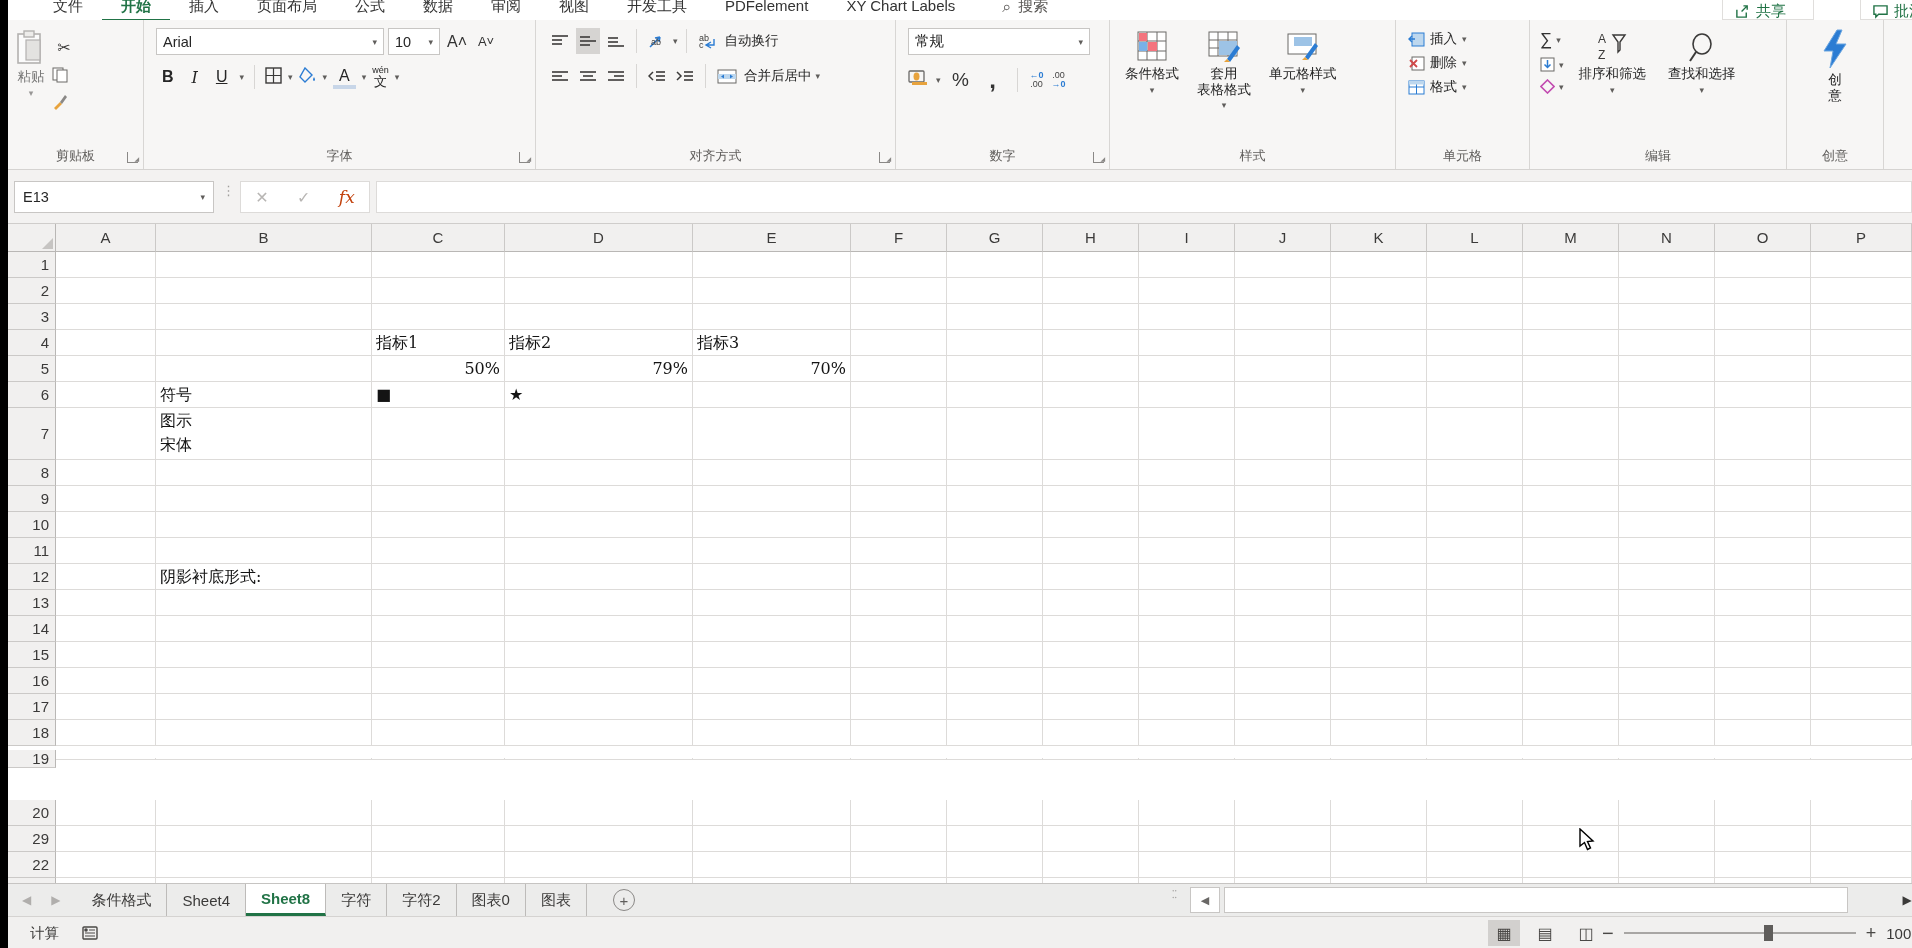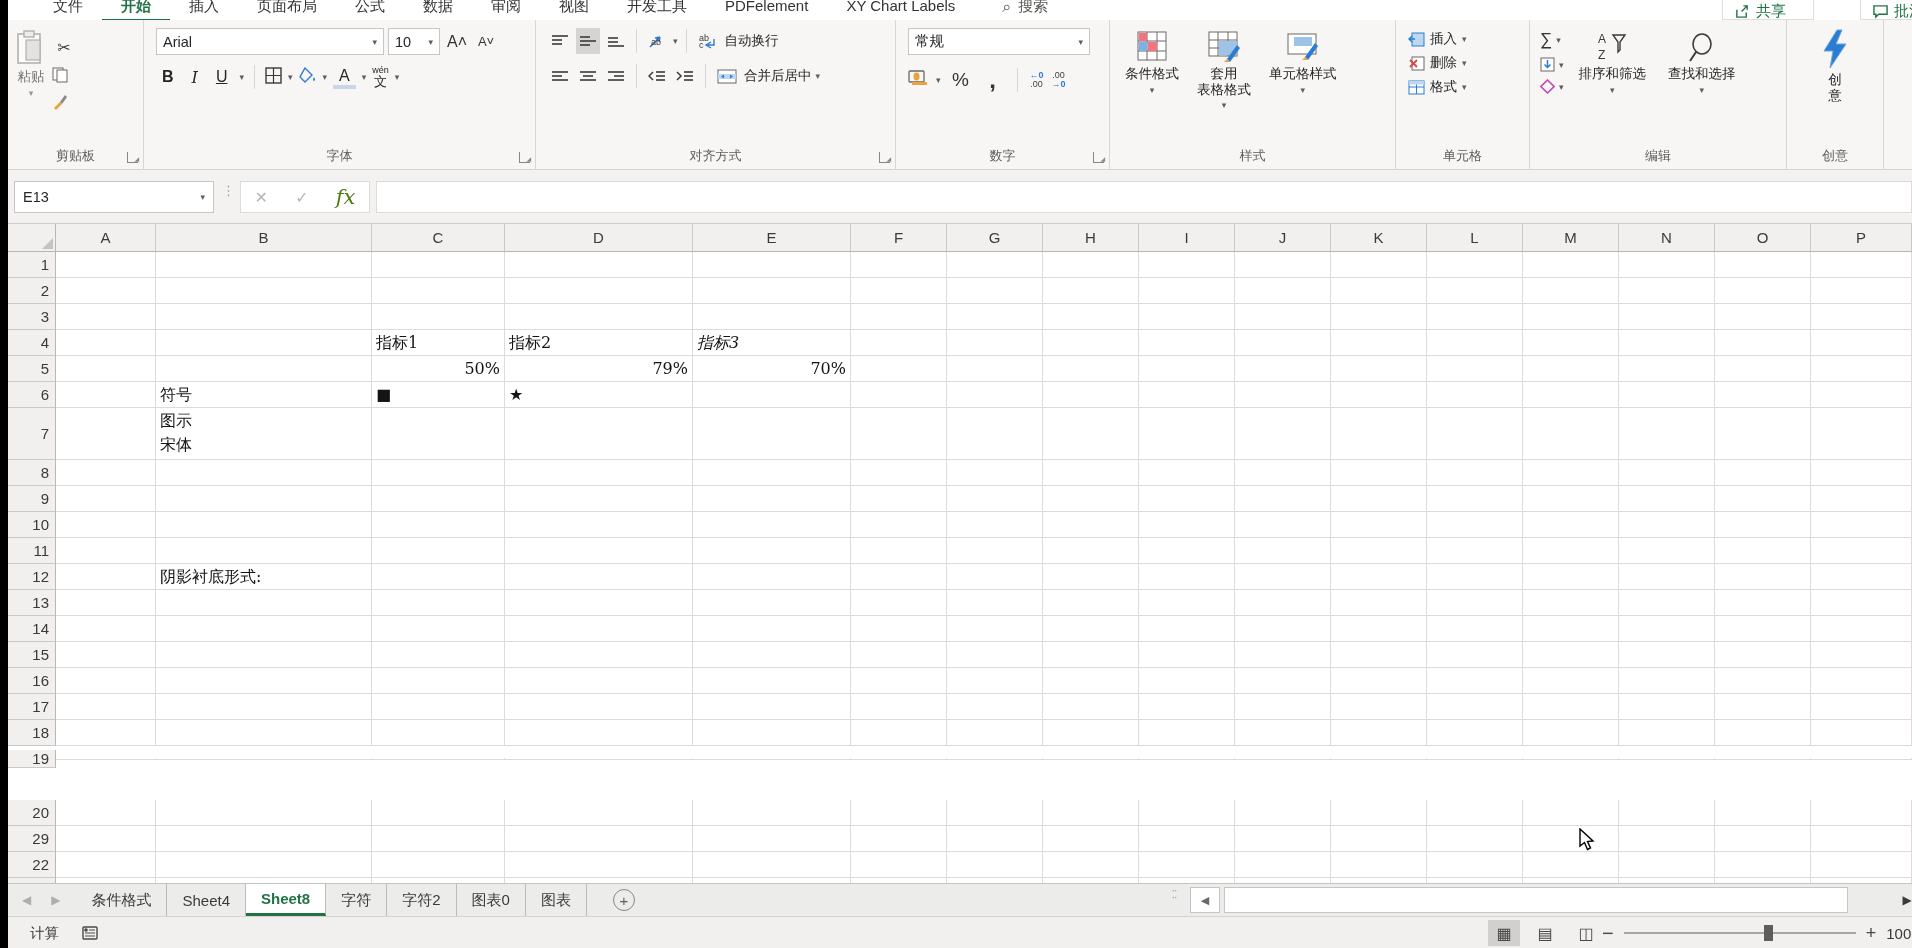--- a/index.html
+++ b/index.html
@@ -69,21 +69,21 @@
 
   
   .fbar { position:absolute; left:8px; top:170px; right:0; height:54px; background:#f3f2f1; border-bottom:1px solid #cfcdcb; z-index:20; }
   .namebox { position:absolute; left:6px; top:11px; width:200px; height:32px; background:#fff; border:1px solid #c8c6c4;
              display:flex; align-items:center; font-size:14.5px; color:#262626; padding:0 8px; }
   .fdots { position:absolute; left:214px; top:17px; color:#a09e9c; font-size:13px; letter-spacing:0; line-height:7px; }
   .fbtns { position:absolute; left:232px; top:11px; width:130px; height:32px; background:#fff; border:1px solid #dddbd9;
            display:flex; align-items:center; justify-content:space-around; }
   .fx-x { color:#b8b6b4; font-size:16px; }
   .fx-c { color:#b8b6b4; font-size:16px; }
-  .fx-f { color:#4d7c0f; font-size:21px; font-style:italic; font-family:"DejaVu Serif", serif; }
+  .fx-f { color:#c2410c; font-size:17px; font-style:italic; font-family:"DejaVu Serif", serif; }
   .finput { position:absolute; left:368px; top:11px; right:0; height:32px; background:#fff; border:1px solid #dddbd9;
             font-size:14px; color:#262626; padding:0 8px; line-height:30px; }
 
   
   .grid { position:absolute; left:8px; top:224px; width:1904px; height:659px; overflow:hidden; background:#fff; z-index:10; }
   .gheadrow { display:flex; height:28px; }
   .gcorner { width:48px; height:28px; background:#f1f0ef; border-right:1px solid #b9b7b5; border-bottom:1px solid #b9b7b5; position:relative; flex:0 0 auto; }
   .gcorner:after { content:""; position:absolute; right:2px; bottom:2px; border-left:11px solid transparent; border-bottom:11px solid #c6c4c2; }
   .gcolh { height:28px; background:#f1f0ef; border-right:1px solid #cbc9c7; border-bottom:1px solid #b9b7b5;
            text-align:center; font-size:15px; color:#3b3a39; line-height:27px; flex:0 0 auto; }
@@ -573,21 +573,21 @@
         <div class="gcell" style="width: 96px;"></div>
         <div class="gcell" style="width: 96px;"></div>
         <div class="gcell" style="width: 101px;"></div>
       </div>
       <div class="grow" style="height: 26px;">
         <div class="growh">4</div>
         <div class="gcell" style="width: 100px;"></div>
         <div class="gcell" style="width: 216px;"></div>
         <div class="gcell" style="width: 133px;">指标1</div>
         <div class="gcell" style="width: 188px;">指标2</div>
-        <div class="gcell" style="width: 158px; font-style: italic;">指标3</div>
+        <div class="gcell" style="width: 158px;">指标3</div>
         <div class="gcell" style="width: 96px;"></div>
         <div class="gcell" style="width: 96px;"></div>
         <div class="gcell" style="width: 96px;"></div>
         <div class="gcell" style="width: 96px;"></div>
         <div class="gcell" style="width: 96px;"></div>
         <div class="gcell" style="width: 96px;"></div>
         <div class="gcell" style="width: 96px;"></div>
         <div class="gcell" style="width: 96px;"></div>
         <div class="gcell" style="width: 96px;"></div>
         <div class="gcell" style="width: 96px;"></div>

